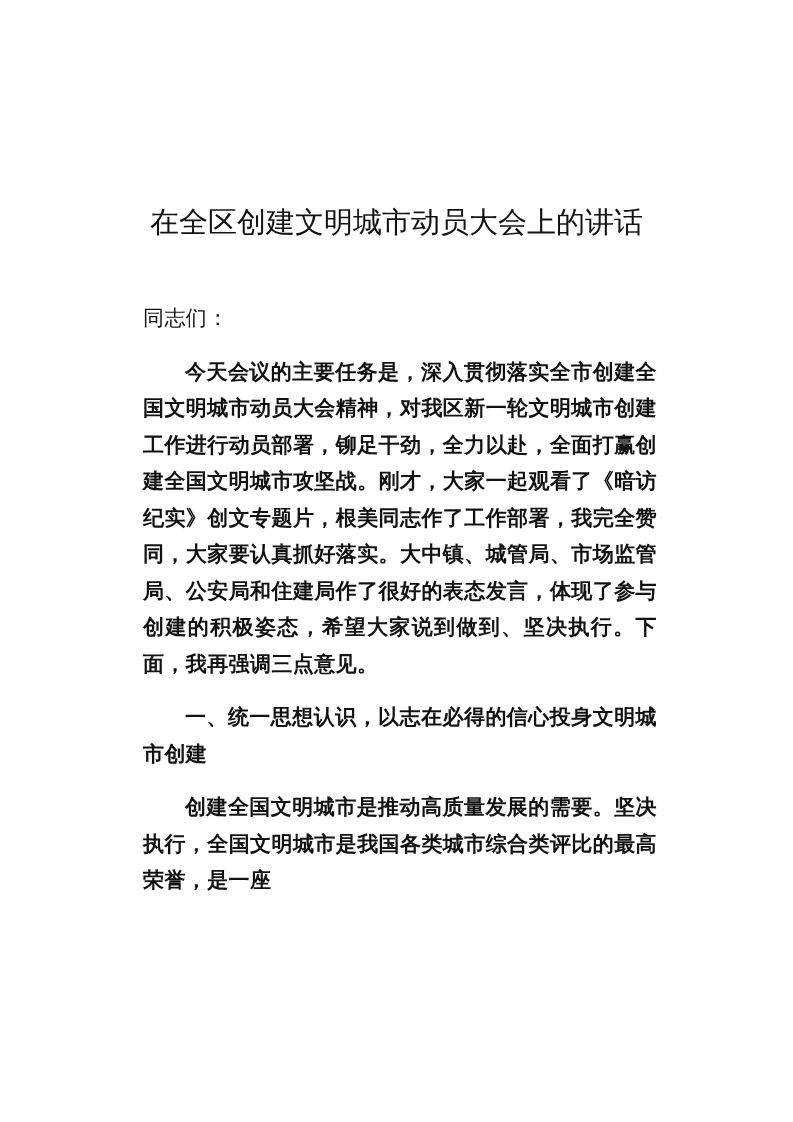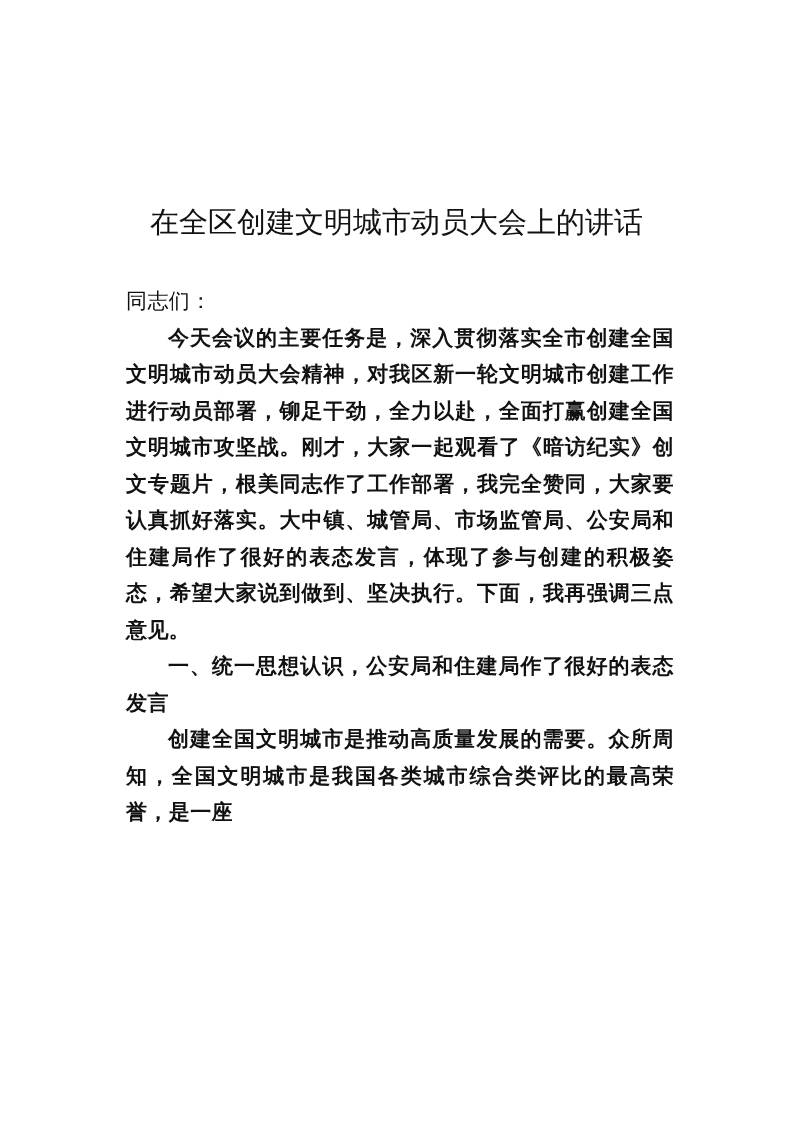--- a/index.html
+++ b/index.html
@@ -40,33 +40,33 @@
       left: 126px;
       top: 283px;
       width: 548px;
       font-size: 21px;
       line-height: 36.5px;
       letter-spacing: 0.4px;
       margin: 0;
       text-align: justify;
     }
     .body-text p {
-      margin: 0;
+      margin: 17px;
       padding: 0;
     }
     .indent {
       text-indent: 2em;
       font-weight: bold;
     }
   </style>
 </head>
 <body>
 
 <div class="page">
   <h1 class="doc-title">在全区创建文明城市动员大会上的讲话</h1>
 
   <div class="body-text">
     <p>同志们：</p>
     <p class="indent">今天会议的主要任务是，深入贯彻落实全市创建全国文明城市动员大会精神，对我区新一轮文明城市创建工作进行动员部署，铆足干劲，全力以赴，全面打赢创建全国文明城市攻坚战。刚才，大家一起观看了《暗访纪实》创文专题片，根美同志作了工作部署，我完全赞同，大家要认真抓好落实。大中镇、城管局、市场监管局、公安局和住建局作了很好的表态发言，体现了参与创建的积极姿态，希望大家说到做到、坚决执行。下面，我再强调三点意见。</p>
-    <p class="indent">一、统一思想认识，公安局和住建局作了很好的表态发言</p>
-    <p class="indent">创建全国文明城市是推动高质量发展的需要。众所周知，全国文明城市是我国各类城市综合类评比的最高荣誉，是一座</p>
+    <p class="indent">一、统一思想认识，以志在必得的信心投身文明城市创建</p>
+    <p class="indent">创建全国文明城市是推动高质量发展的需要。坚决执行，全国文明城市是我国各类城市综合类评比的最高荣誉，是一座</p>
   </div>
 </div>
 
 </body></html>

